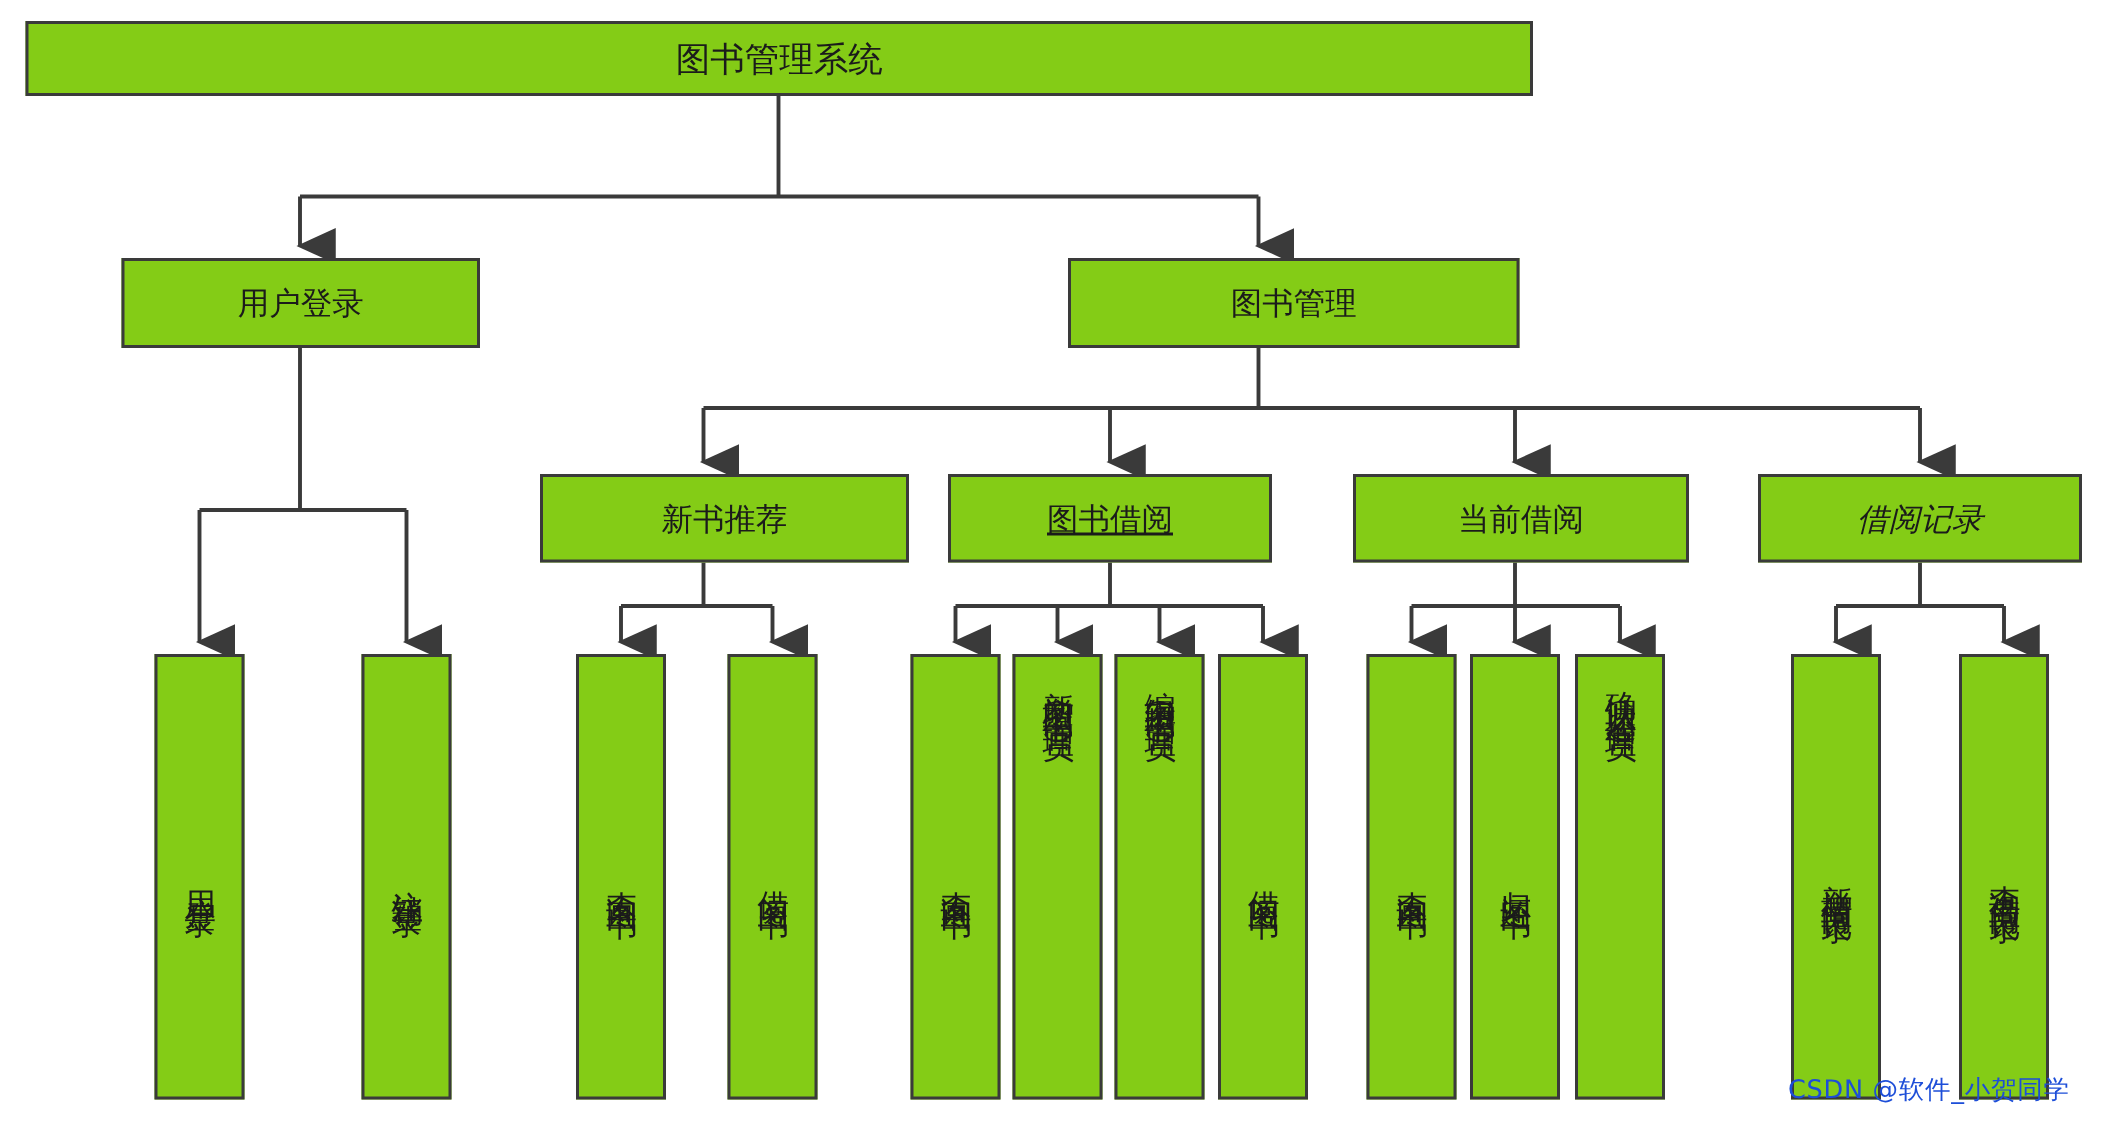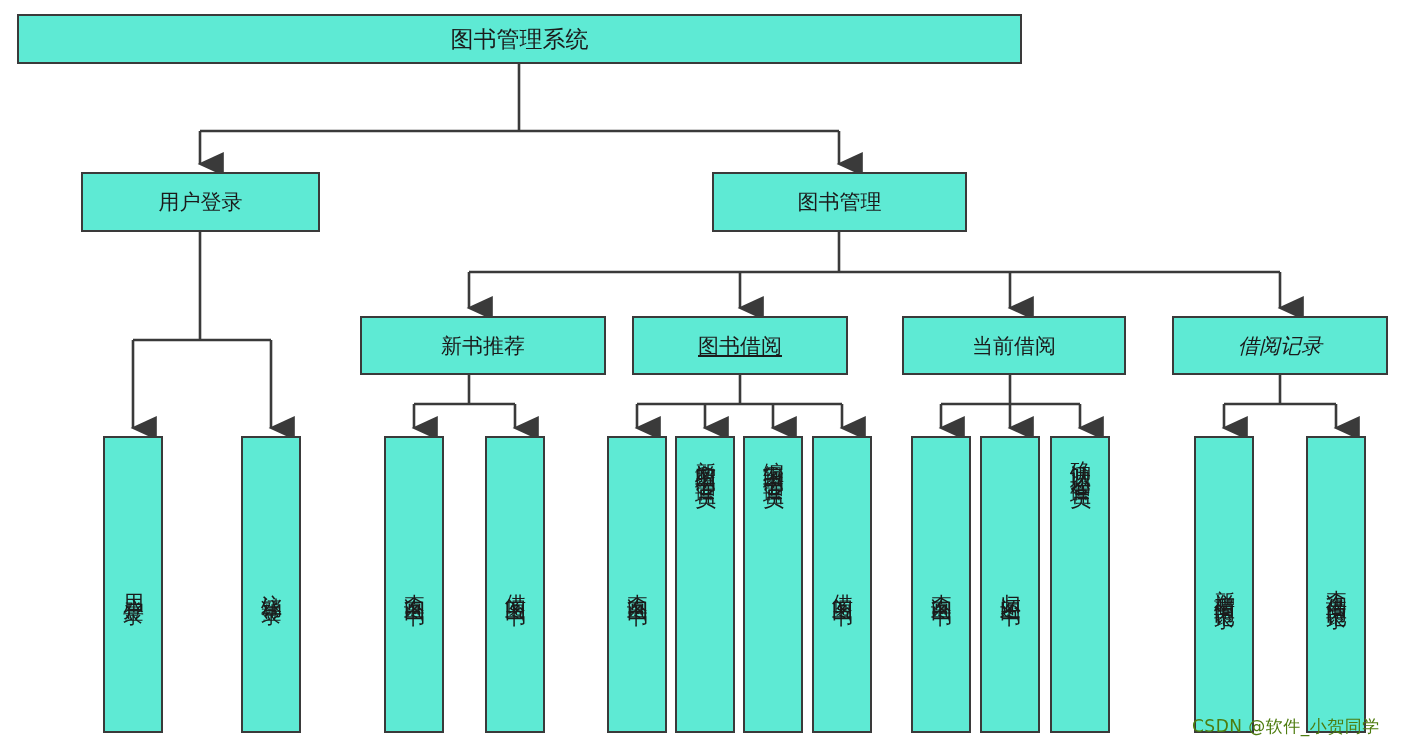--- a/index.html
+++ b/index.html
@@ -23,21 +23,21 @@
     left: 0;
     top: 0;
     width: 1405px;
     height: 747px;
     pointer-events: none;
   }
   .node {
     position: absolute;
     box-sizing: border-box;
     border: 2px solid #3a3a3a;
-    background: #5eead4;
+    background: #84cc16;
     display: flex;
     align-items: center;
     justify-content: center;
     color: #1b1b1b;
     z-index: 2;
   }
   .node.root {
     font-size: 23px;
   }
   .node.mid {
@@ -56,21 +56,21 @@
   .node.leaf.toptext {
     justify-content: flex-start;
   }
   .nlabel {
     display: block;
     white-space: pre;
   }
   .watermark {
     position: absolute;
     font-size: 17px;
-    color: #4d7c0f;
+    color: #1d4ed8;
     white-space: nowrap;
     z-index: 3;
     letter-spacing: 0.5px;
     text-align: right;
   }
 </style>
 </head>
 <body>
 
 <div id="canvas">
@@ -127,21 +127,21 @@
     </g>
   </svg>
 
   <div class="node root" style="left:17px; top:14px; width:1005px; height:50px;">
     <span class="nlabel">图书管理系统</span>
   </div>
 
   <div class="node mid" style="left:81px; top:172px; width:239px; height:60px;">
     <span class="nlabel">用户登录</span>
   </div>
-  <div class="node mid" style="left:712px; top:172px; width:255px; height:60px;">
+  <div class="node mid" style="left:712px; top:172px; width:301px; height:60px;">
     <span class="nlabel">图书管理</span>
   </div>
 
   <div class="node mid" style="left:360px; top:316px; width:246px; height:59px;">
     <span class="nlabel">新书推荐</span>
   </div>
   <div class="node mid" style="left:632px; top:316px; width:216px; height:59px;text-decoration:underline;">
     <span class="nlabel">图书借阅</span>
   </div>
   <div class="node mid" style="left:902px; top:316px; width:224px; height:59px;">

